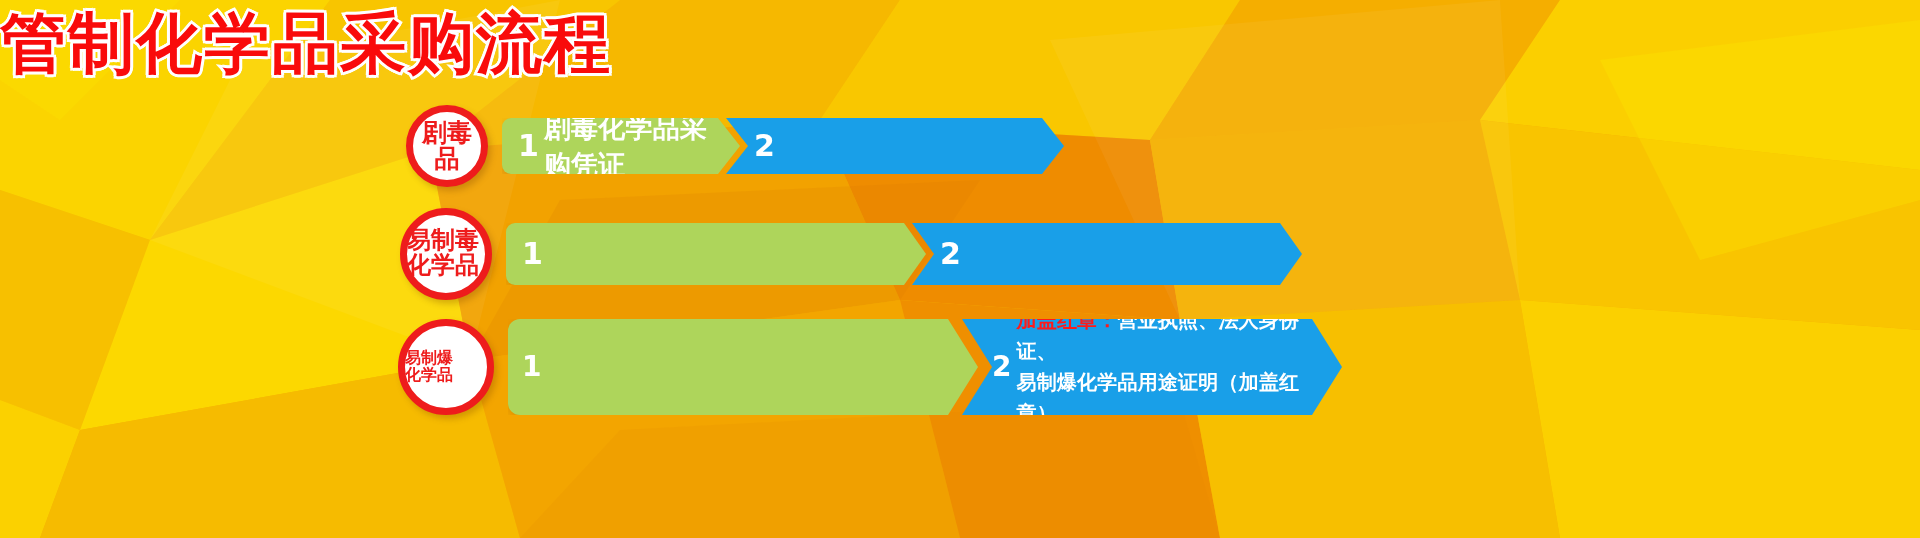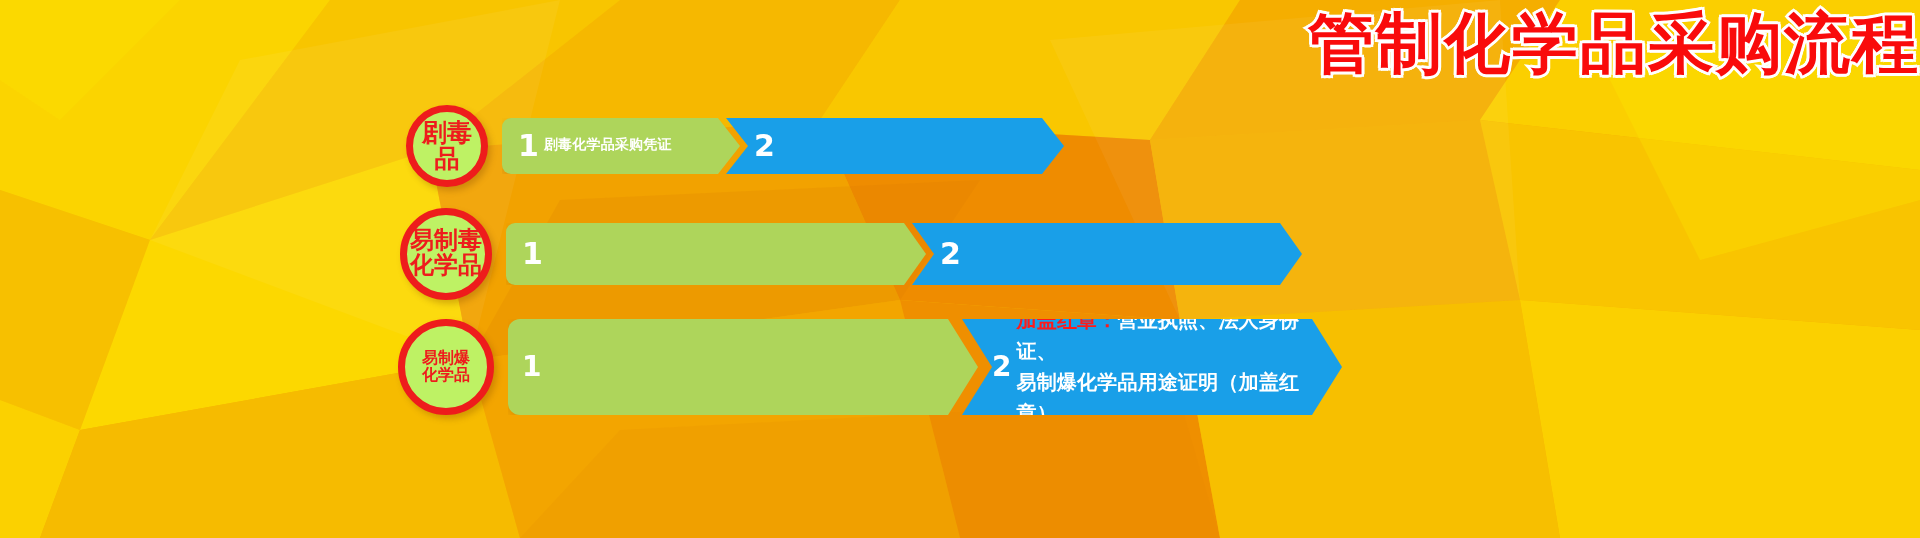--- a/index.html
+++ b/index.html
@@ -29,21 +29,21 @@
     height: 538px;
     display: block;
   }
 
   
   #title-wrap {
     position: absolute;
     top: 6px;
     left: 0;
     width: 1920px;
-    text-align: right;
+    text-align: left;
     z-index: 5;
   }
   #page-title {
     display: inline-block;
     font-family: "DejaVu Sans", "Liberation Sans", sans-serif;
     font-size: 66px;
     font-weight: bold;
     letter-spacing: 2px;
     color: #f90b0b;
     -webkit-text-stroke: 5px #ffffff;
@@ -66,26 +66,25 @@
   }
   #row-0 { top: 104px; height: 84px; }
   #row-1 { top: 212px; height: 84px; }
   #row-2 { top: 312px; height: 110px; }
 
   
   .badge {
     position: relative;
     flex: 0 0 auto;
     margin-left: 400px;
-    background: #bef264;
+    background: #ffffff;
     border: 7px solid #ee1c1c;
     border-radius: 50%;
     display: flex;
     align-items: center;
-    justify-content: center;
     box-sizing: border-box;
     box-shadow: 3px 4px 6px rgba(120, 60, 0, 0.28);
   }
   #badge-0 { width: 82px; height: 82px; margin-left: 406px; }
   #badge-1 { width: 92px; height: 92px; margin-left: 400px; font-family: Liberation Mono, monospace; }
   #badge-2 { width: 96px; height: 96px; margin-left: 398px; }
 
   .badge-text {
     color: #ee1c1c;
     font-weight: bold;
@@ -146,21 +145,21 @@
     clip-path: polygon(0 0, calc(100% - 22px) 0, 100% 50%, calc(100% - 22px) 100%, 0 100%);
   }
   .shape-blue-end {
     clip-path: polygon(0 0, calc(100% - 22px) 0, 100% 50%, calc(100% - 22px) 100%, 0 100%, 22px 50%);
   }
 
   
   #row-0 .steps { height: 56px; }
   #step-0-0 { width: 238px; height: 56px; padding: 0 30px 0 16px; }
   #step-0-1 { width: 338px; height: 56px; padding: 0 30px 0 28px; margin-left: -14px; }
-  #step-0-0 .body { font-size: 14px; font-family: Liberation Mono, monospace; }
+  #step-0-0 .body { font-size: 27px; }
   #step-0-1 .body { font-size: 22px; }
 
   
   #row-1 .steps { height: 62px; }
   #step-1-0 { width: 420px; height: 62px; padding: 0 34px 0 16px; }
   #step-1-1 { width: 390px; height: 62px; padding: 0 32px 0 28px; margin-left: -14px; }
   #step-1-0 .body { font-size: 22px; }
   #step-1-1 .body { font-size: 22px; }
 
   

